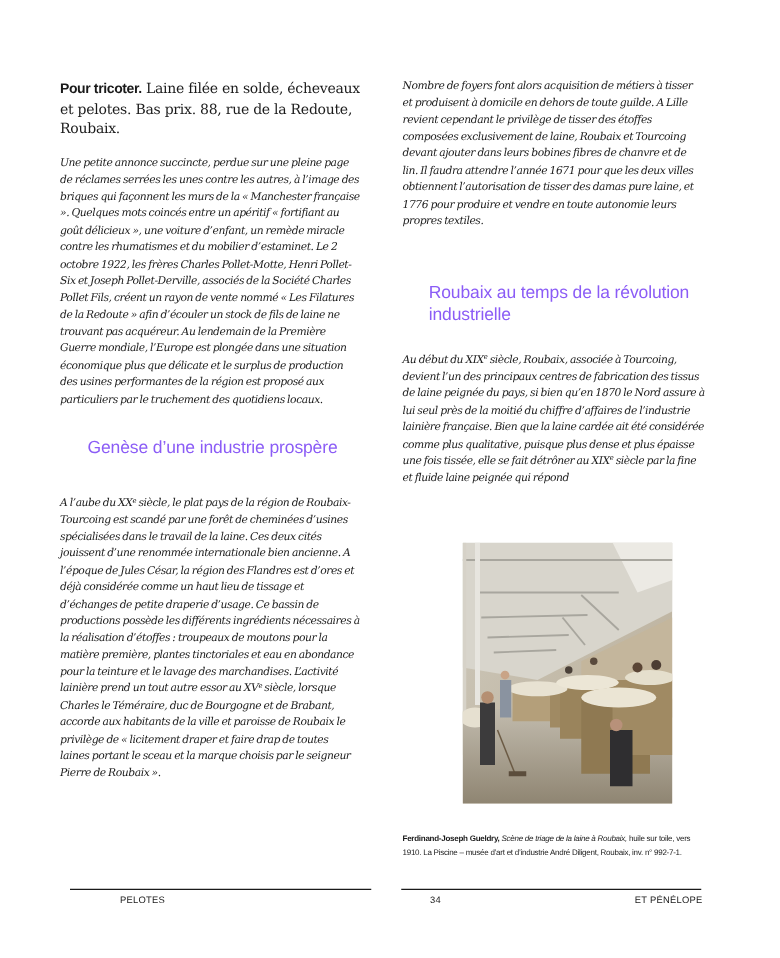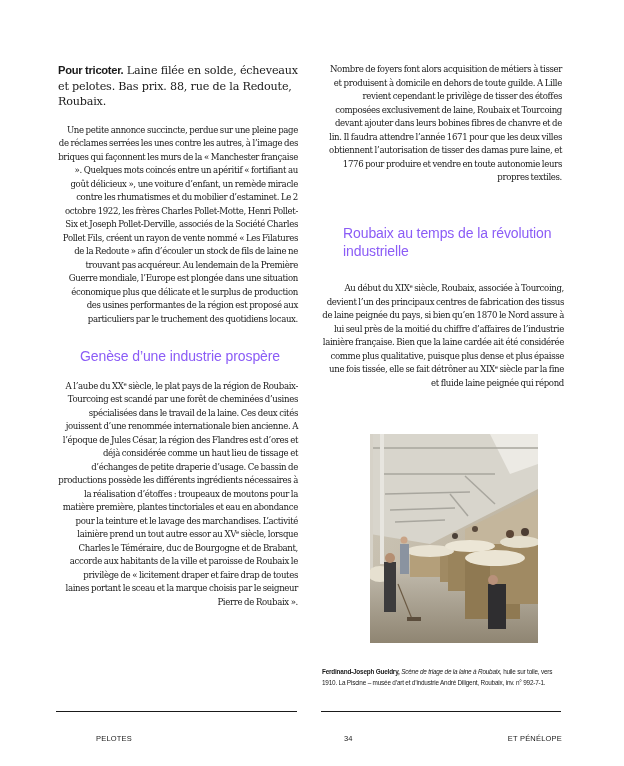--- a/index.html
+++ b/index.html
@@ -1,35 +1,35 @@
 <!DOCTYPE html>
 <html><head>
 <meta charset="utf-8">
 <style>
   html, body { margin: 0; padding: 0; background: #ffffff; }
   body { width: 624px; height: 766px; position: relative; overflow: hidden; color: #1a1a1a; }
   .serif { font-family: "DejaVu Serif", "Liberation Serif", serif; }
   .col { position: absolute; width: 240px; }
-  #col-left { left: 58px; top: 63px; }
+  #col-left { left: 48px; top: 63px; }
   #col-right { left: 322px; top: 63px; }
   .ad { font-size: 11.2px; line-height: 15.5px; margin: 0 0 14px 0; letter-spacing: -0.2px; }
   .ad .lead { font-family: "Liberation Sans", "DejaVu Sans", sans-serif; font-weight: 600; letter-spacing: -0.3px; }
-  p.body { font-size: 8.6px; line-height: 13.5px; margin: 0; letter-spacing: -0.35px; word-spacing: -0.5px; text-align: right; }
+  p.body { font-size: 8.6px; line-height: 13.5px; margin: 0; letter-spacing: -0.35px; word-spacing: -0.5px; text-align: left; font-style: italic; }
   h2 { font-family: "Liberation Sans", "DejaVu Sans", sans-serif; font-weight: 500; font-size: 14px; line-height: 17.5px; margin: 0; padding-left: 22px; letter-spacing: -0.1px; color: #8b5cf6; }
-  #heading-genese { margin-top: 22px; margin-bottom: 14px; }
+  #heading-genese { margin-top: 22px; margin-bottom: 30px; }
   #heading-roubaix { position: absolute; left: 343px; top: 225px; padding-left: 0; width: 230px; }
   #right-p2 { position: absolute; left: 322px; top: 282px; width: 242px; }
   #painting { position: absolute; left: 370px; top: 434px; width: 168px; height: 209px; overflow: hidden; }
   #caption { position: absolute; left: 322px; top: 666px; width: 240px; font-size: 6.4px; line-height: 11px; letter-spacing: -0.2px; font-family: "Liberation Sans", "DejaVu Sans", sans-serif; }
   #caption .artist { font-weight: bold; }
   #caption .title { font-style: italic; }
   .rule { position: absolute; top: 711px; height: 1px; background: #1a1a1a; }
   #rule-left { left: 56px; width: 241px; }
   #rule-right { left: 321px; width: 240px; }
-  .footer { position: absolute; top: 734px; font-family: "Liberation Sans", "DejaVu Sans", sans-serif; font-size: 7.5px; letter-spacing: 0.2px; padding-left: 39px; }
+  .footer { position: absolute; top: 715px; font-family: "Liberation Sans", "DejaVu Sans", sans-serif; font-size: 7.5px; letter-spacing: 0.2px; padding-left: 39px; }
   #footer-left { left: 57px; }
   #footer-page { left: 305px; }
   #footer-right { right: 62px; }
   sup { font-size: 5.5px; line-height: 0; vertical-align: 3px; }
 </style>
 </head>
 <body>
 
 <div id="col-left" class="col">
   <div class="ad serif">

